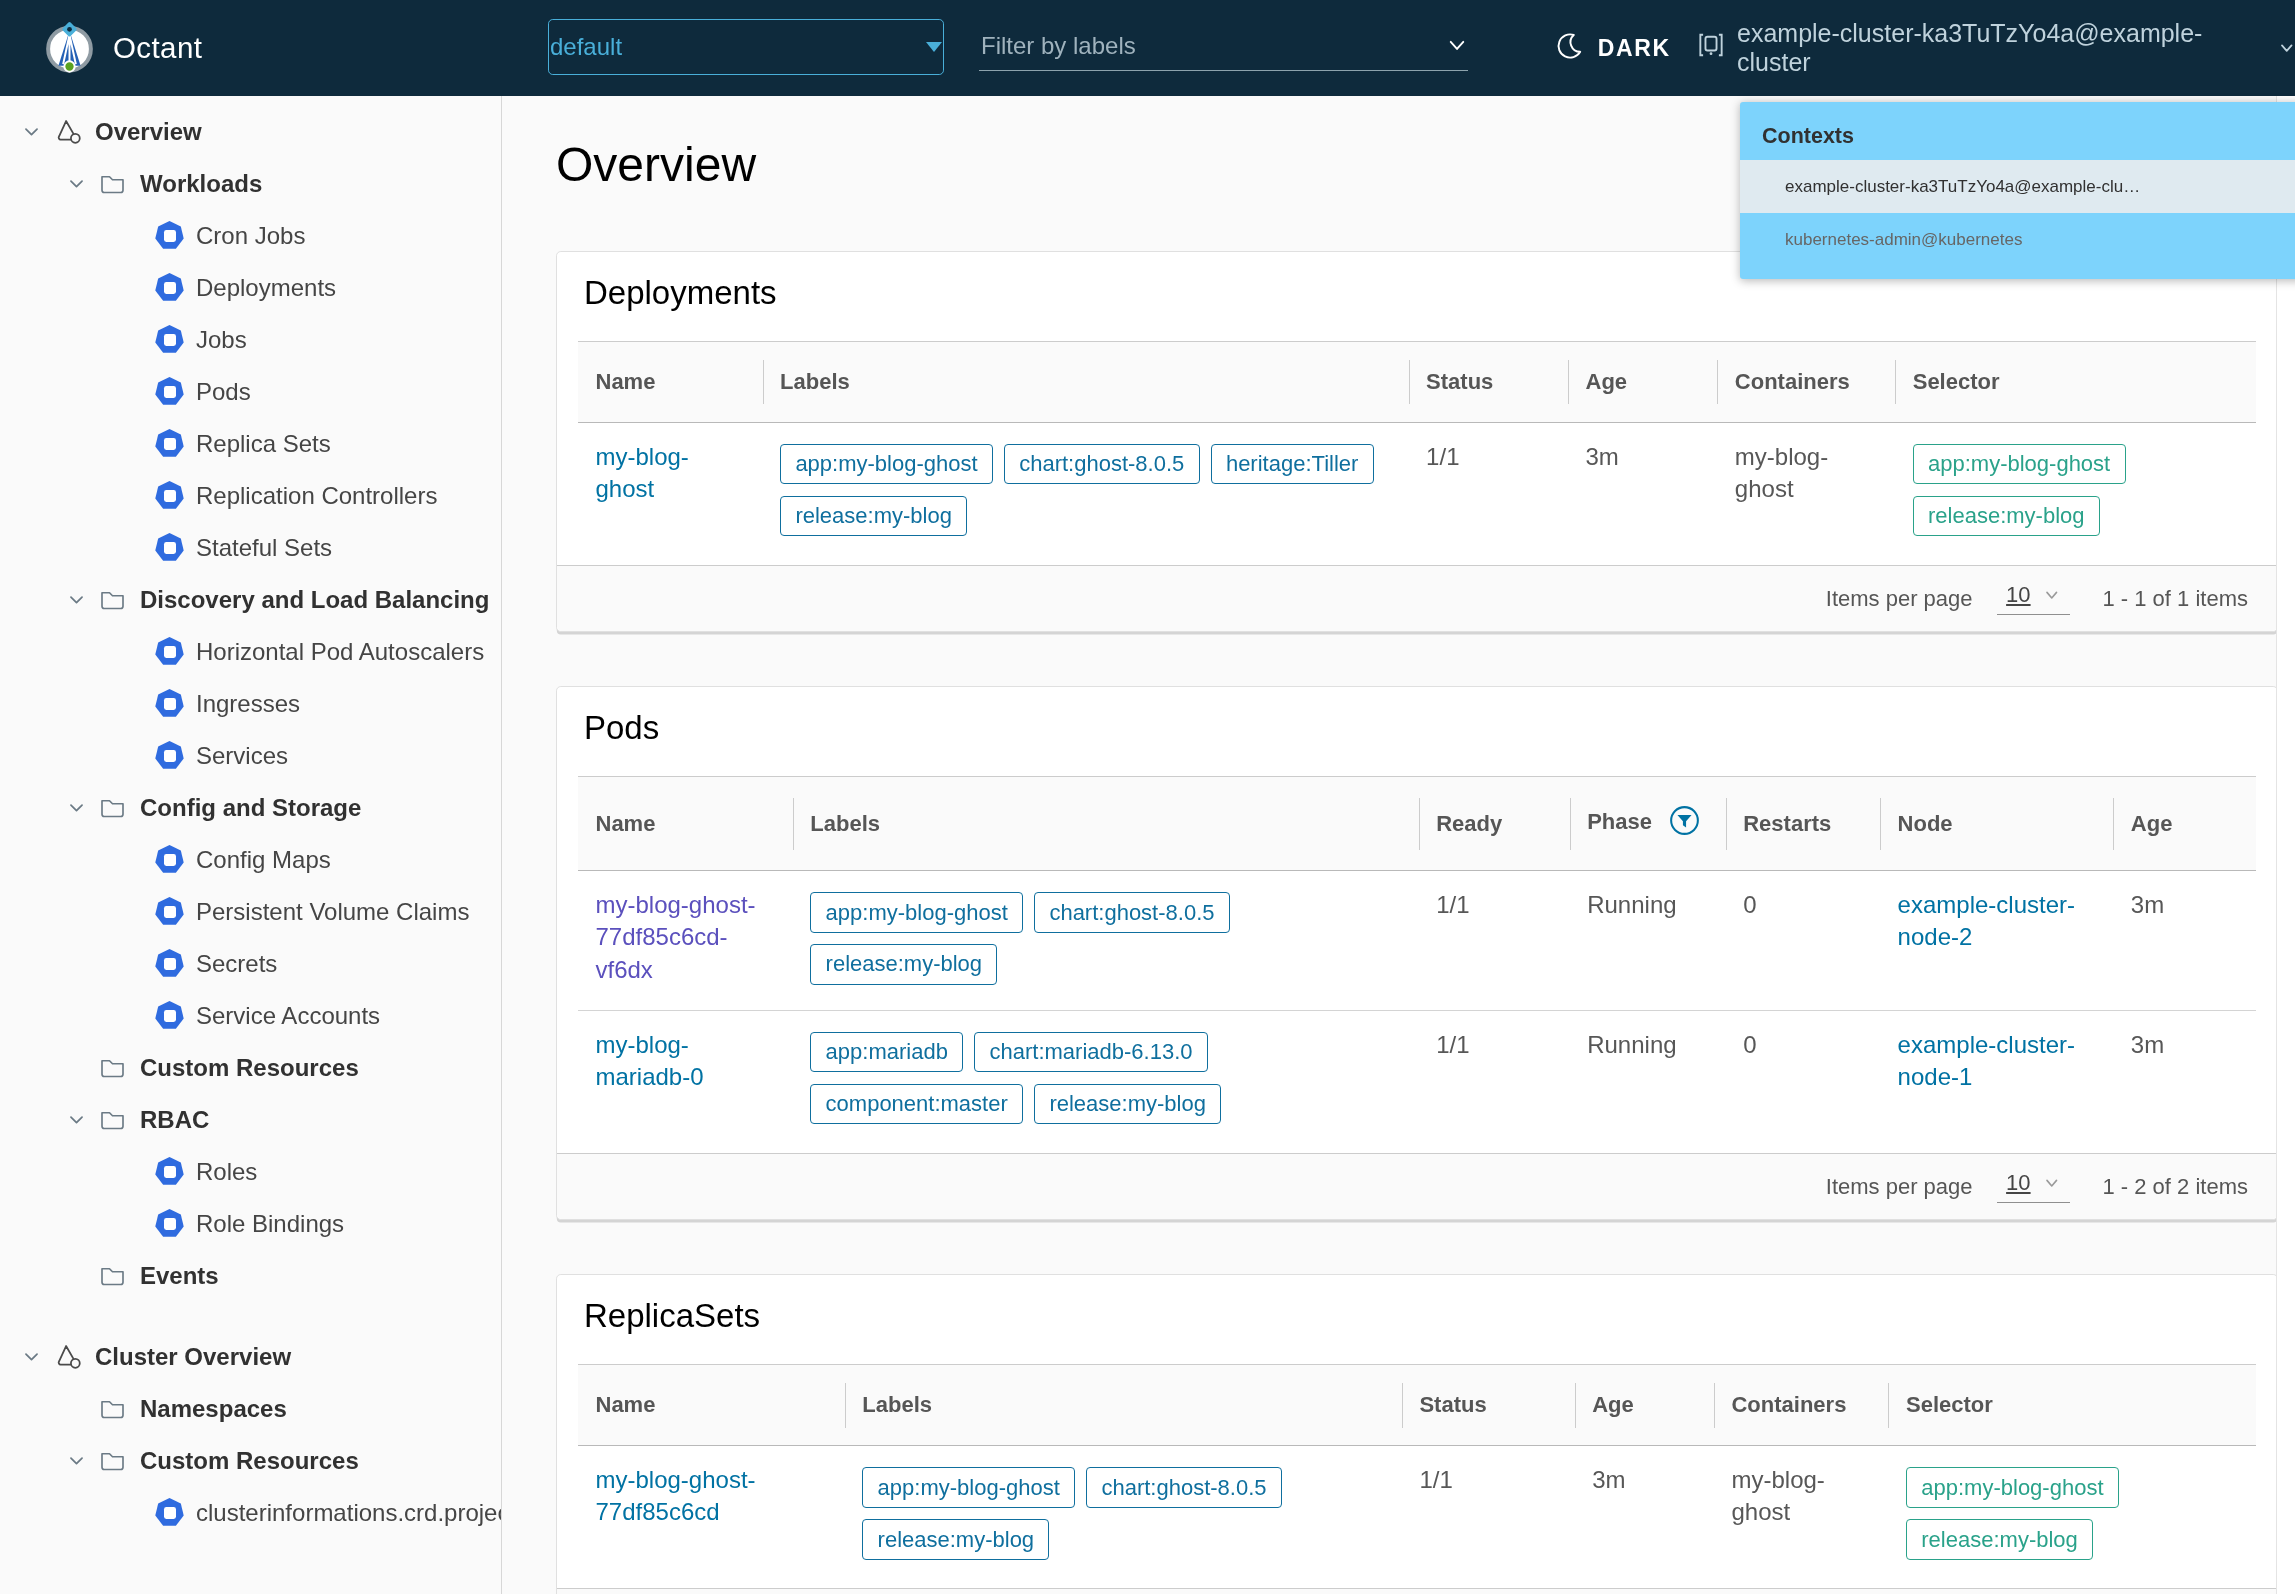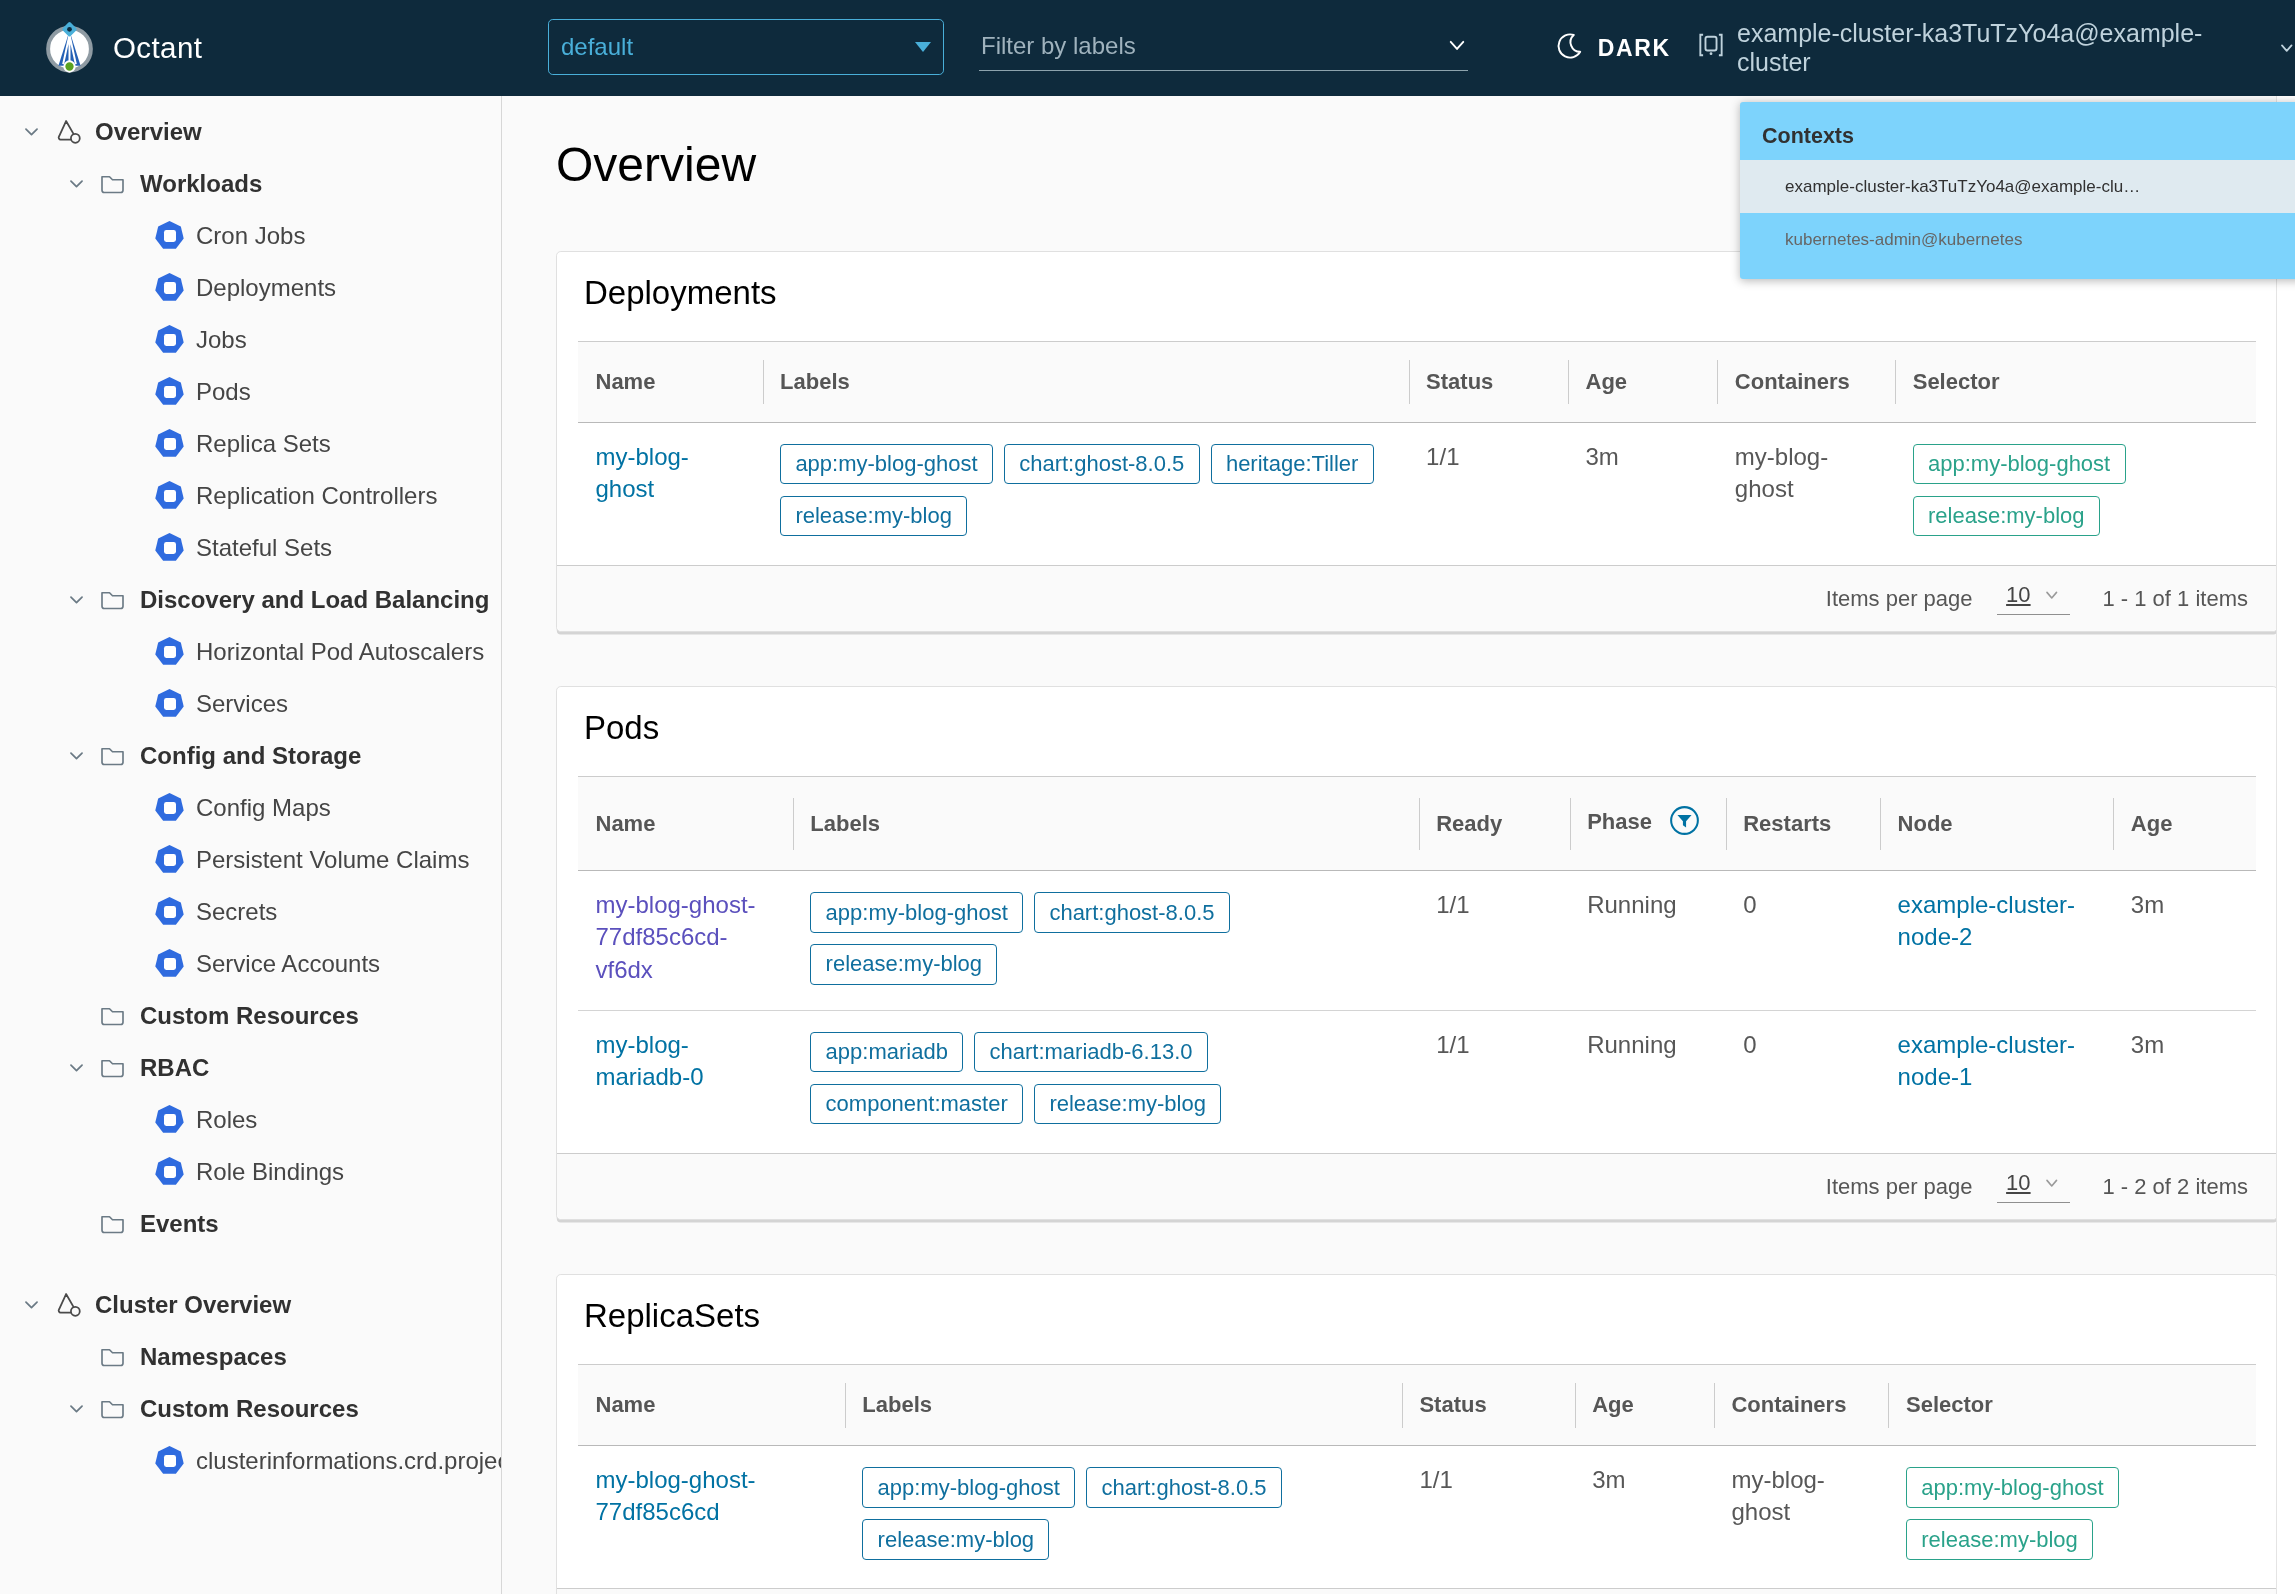--- a/index.html
+++ b/index.html
@@ -5,21 +5,21 @@
   html,body{margin:0;padding:0;}
   body{
     width:2295px;height:1594px;overflow:hidden;position:relative;
     background:#fafafa;font-family:"Liberation Sans",sans-serif;
     -webkit-font-smoothing:antialiased;
   }
   
   .topbar{position:absolute;left:0;top:0;width:2295px;height:96px;background:#0e2a3c;z-index:5;}
   .logo{position:absolute;left:41px;top:19px;width:57px;height:57px;}
   .app-title{position:absolute;left:113px;top:0;height:96px;display:flex;align-items:center;color:#ffffff;font-size:29.5px;letter-spacing:0.4px;}
-  .ns-select{position:absolute;left:548px;top:19px;width:396px;height:56px;box-sizing:border-box;border:1.6px solid #49afd9;border-radius:4.8px;display:flex;align-items:center;justify-content:space-between;padding:0 12px;color:#49afd9;font-size:24px;cursor:pointer;}
+  .ns-select{position:absolute;left:548px;top:19px;width:396px;height:56px;box-sizing:border-box;border:1.6px solid #49afd9;border-radius:4.8px;display:flex;align-items:center;justify-content:space-between;padding:0 1px;color:#49afd9;font-size:24px;cursor:pointer;}
   .caret-down{width:0;height:0;border-left:8.8px solid transparent;border-right:8.8px solid transparent;border-top:10.4px solid #49afd9;}
   .filter-wrap{position:absolute;left:979px;top:22px;width:489px;height:48px;border-bottom:1.6px solid #8da3ad;display:flex;align-items:center;justify-content:space-between;}
   .filter-input{background:transparent;border:none;outline:none;width:430px;font-size:24px;color:#d5e1e8;font-family:"Liberation Sans",sans-serif;}
   .filter-input::placeholder{color:#9fb2bd;opacity:1;}
   .dark-toggle{position:absolute;left:1553px;top:0;height:96px;display:flex;align-items:center;gap:12.8px;cursor:pointer;}
   .dark-label{color:#ffffff;font-size:23px;font-weight:700;letter-spacing:1.6px;}
   .ctx-trigger{position:absolute;left:1696px;top:0;height:96px;display:flex;align-items:center;gap:11px;color:#bfd2dc;font-size:25px;cursor:pointer;}
   
   .ctx-panel{position:absolute;left:1740px;top:102px;width:579px;background:#7dd3fc;border-radius:3.2px;box-shadow:0 1.6px 9.6px rgba(0,0,0,.28);padding:9.6px 0 12.8px 0;z-index:20;}
   .ctx-title{padding:12.8px 22px 11px 22px;font-size:21.5px;font-weight:700;color:#313131;}
@@ -235,20 +235,28 @@
         </span>
       </span>
     <span class="nlabel">Horizontal Pod Autoscalers</span>
   </div>
   <div class="nav-item lv2">
     <span class="nico">
         <span class="khex">
           <i></i>
         </span>
       </span>
+    <span class="nlabel">Ingresses</span>
+  </div>
+  <div class="nav-item lv2">
+    <span class="nico">
+        <span class="khex">
+          <i></i>
+        </span>
+      </span>
     <span class="nlabel">Services</span>
   </div>
 
   <div class="nav-item lv1 group">
     <span class="chev">
         <svg viewBox="0 0 24 24" width="19" height="19">
           <polyline points="5,9 12,16 19,9" fill="none" stroke="#6b7a85" stroke-width="2.2" stroke-linecap="round" stroke-linejoin="round"></polyline>
         </svg>
       </span>
     <span class="nico">

